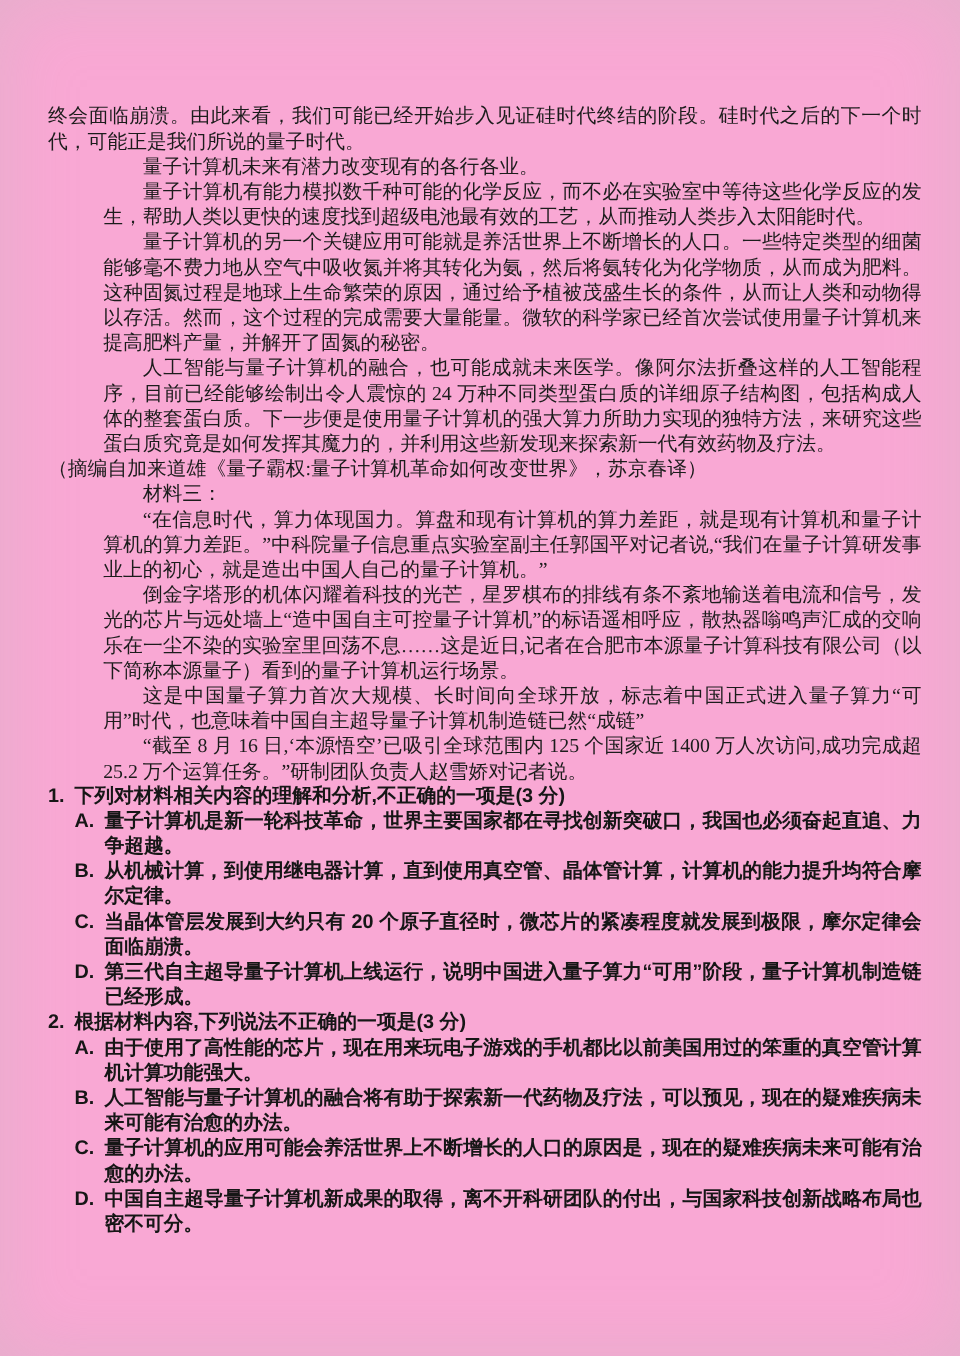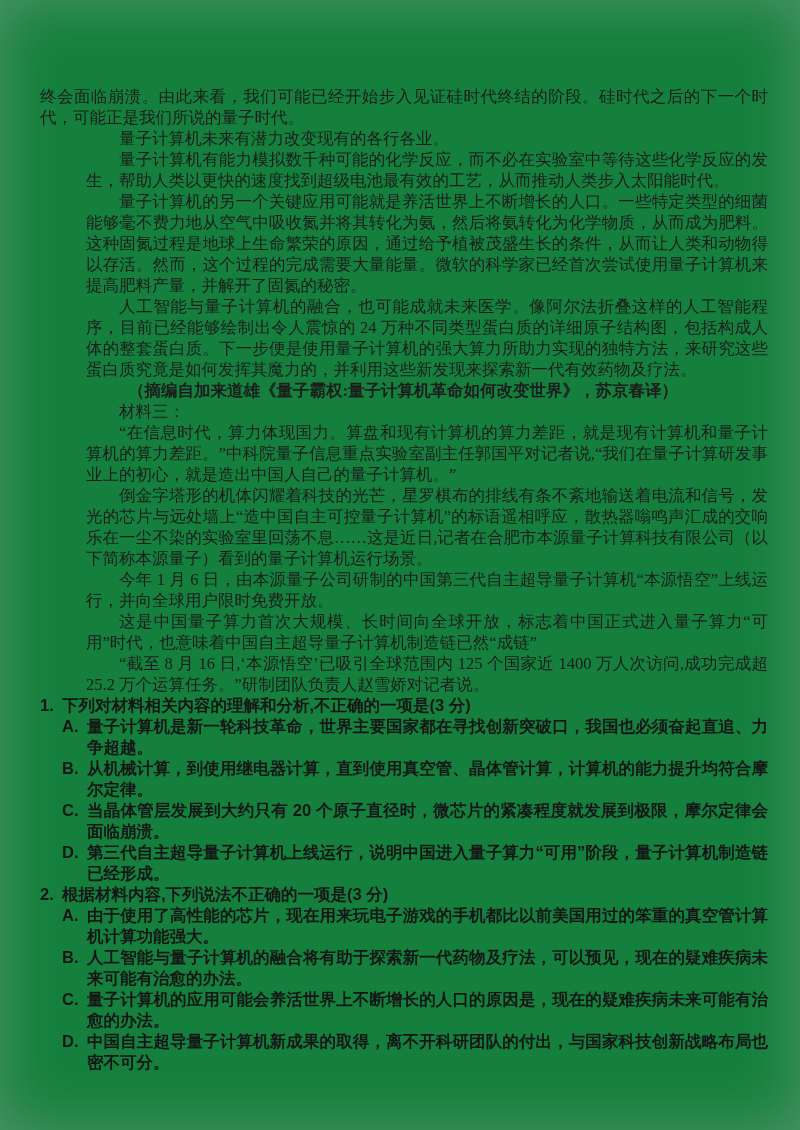--- a/index.html
+++ b/index.html
@@ -4,34 +4,34 @@
 <style>
   html,body{margin:0;padding:0;}
   body{
     width:800px;height:1130px;
     background:#f4f4f2;
     font-family:"Liberation Serif",serif;
     overflow:hidden;
   }
   .scan-page{
     position:absolute;inset:0;
-    background:#15803d;
+    background:#f9a8d4;
     box-shadow:inset 0 0 60px rgba(190,190,185,0.35);
   }
   .content{
     position:absolute;
     left:40px;top:86px;width:728px;
     font-size:16.5px;line-height:21px;
     color:#1c1c1c;
     text-align:justify;
   }
   p{margin:0;}
   .indent{text-indent:2em;margin-left:46px;}
   .noindent{text-indent:0;}
-  .attr{text-align:center;text-indent:0;padding-right:2px;font-weight:bold;}
+  .attr{text-align:left;text-indent:0;padding-right:2px;}
   .questions{
     font-family:"Liberation Sans",sans-serif;
     font-weight:bold;
     color:#161616;
   }
   .q-row{display:flex;}
   .q-num{width:22px;flex:none;}
   .q-stem{flex:1;text-align:justify;}
   .opts{padding-left:22px;}
   .opt{display:flex;}
@@ -46,21 +46,20 @@
 
     <p class="noindent">终会面临崩溃。由此来看，我们可能已经开始步入见证硅时代终结的阶段。硅时代之后的下一个时代，可能正是我们所说的量子时代。</p>
     <p class="indent">量子计算机未来有潜力改变现有的各行各业。</p>
     <p class="indent">量子计算机有能力模拟数千种可能的化学反应，而不必在实验室中等待这些化学反应的发生，帮助人类以更快的速度找到超级电池最有效的工艺，从而推动人类步入太阳能时代。</p>
     <p class="indent">量子计算机的另一个关键应用可能就是养活世界上不断增长的人口。一些特定类型的细菌能够毫不费力地从空气中吸收氮并将其转化为氨，然后将氨转化为化学物质，从而成为肥料。这种固氮过程是地球上生命繁荣的原因，通过给予植被茂盛生长的条件，从而让人类和动物得以存活。然而，这个过程的完成需要大量能量。微软的科学家已经首次尝试使用量子计算机来提高肥料产量，并解开了固氮的秘密。</p>
     <p class="indent">人工智能与量子计算机的融合，也可能成就未来医学。像阿尔法折叠这样的人工智能程序，目前已经能够绘制出令人震惊的 24 万种不同类型蛋白质的详细原子结构图，包括构成人体的整套蛋白质。下一步便是使用量子计算机的强大算力所助力实现的独特方法，来研究这些蛋白质究竟是如何发挥其魔力的，并利用这些新发现来探索新一代有效药物及疗法。</p>
     <p class="attr">（摘编自加来道雄《量子霸权:量子计算机革命如何改变世界》，苏京春译）</p>
     <p class="indent">材料三：</p>
     <p class="indent">“在信息时代，算力体现国力。算盘和现有计算机的算力差距，就是现有计算机和量子计算机的算力差距。”中科院量子信息重点实验室副主任郭国平对记者说,“我们在量子计算研发事业上的初心，就是造出中国人自己的量子计算机。”</p>
     <p class="indent">倒金字塔形的机体闪耀着科技的光芒，星罗棋布的排线有条不紊地输送着电流和信号，发光的芯片与远处墙上“造中国自主可控量子计算机”的标语遥相呼应，散热器嗡鸣声汇成的交响乐在一尘不染的实验室里回荡不息……这是近日,记者在合肥市本源量子计算科技有限公司（以下简称本源量子）看到的量子计算机运行场景。</p>
-    <p class="indent">今年 1 月 6 日，由本源量子公司研制的中国第三代自主超导量子计算机“本源悟空”上线运行，并向全球用户限时免费开放。</p>
     <p class="indent">这是中国量子算力首次大规模、长时间向全球开放，标志着中国正式进入量子算力“可用”时代，也意味着中国自主超导量子计算机制造链已然“成链”</p>
     <p class="indent">“截至 8 月 16 日,‘本源悟空’已吸引全球范围内 125 个国家近 1400 万人次访问,成功完成超 25.2 万个运算任务。”研制团队负责人赵雪娇对记者说。</p>
 
     <div class="questions">
 
       <div>
         <div class="q-row">
           <span class="q-num">1.</span>
           <span class="q-stem">下列对材料相关内容的理解和分析,不正确的一项是(3 分)</span>
         </div>

